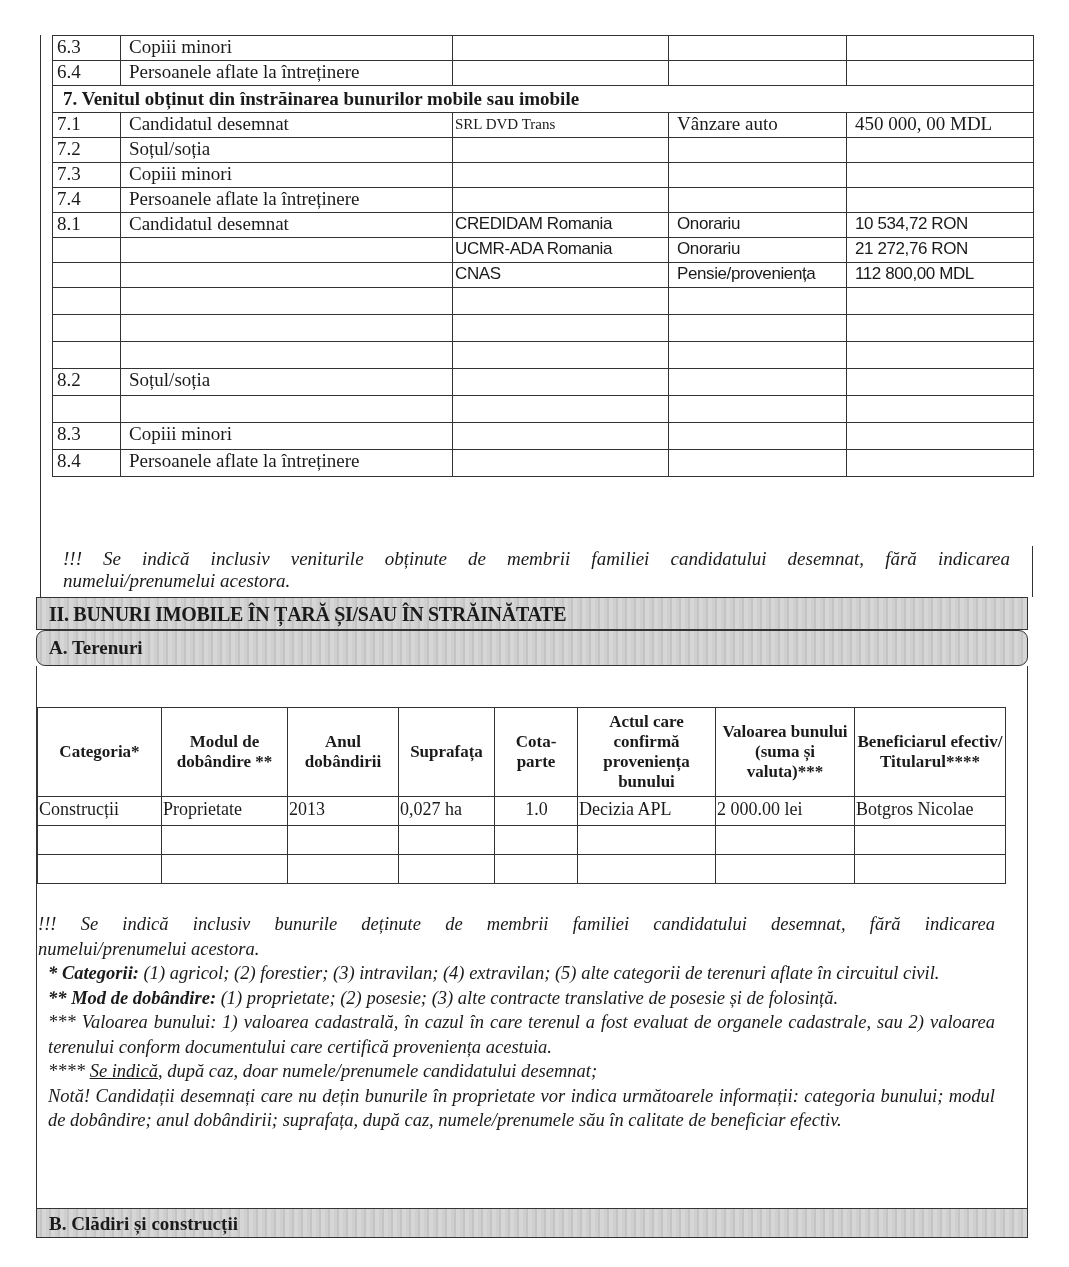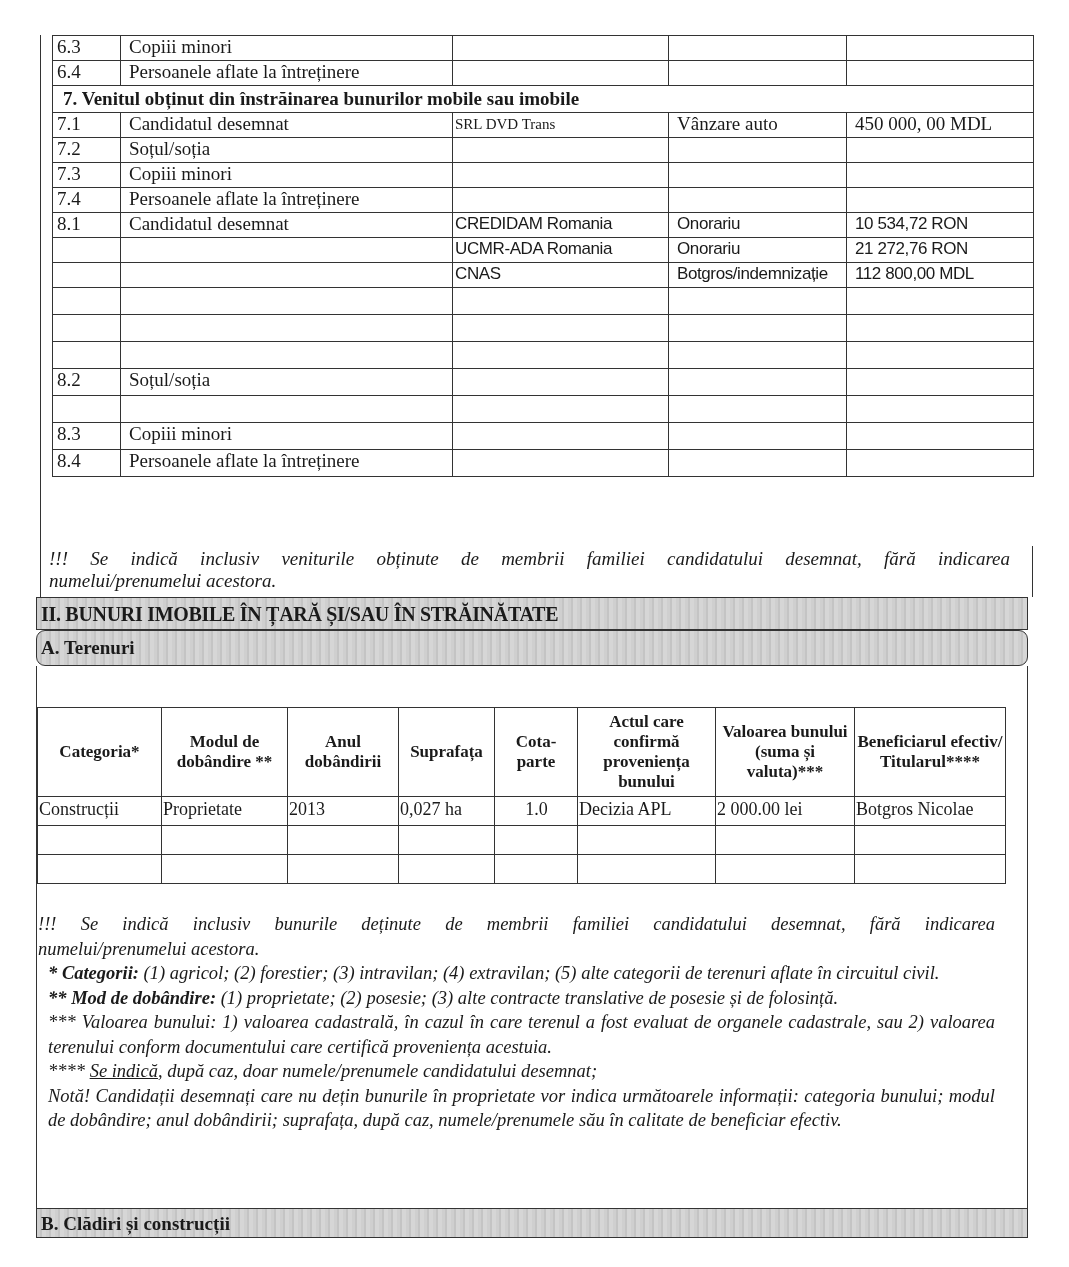--- a/index.html
+++ b/index.html
@@ -8,24 +8,24 @@
   .abs { position:absolute; box-sizing:border-box; }
   .outer-left { left:40px; top:35px; width:0; height:561px; border-left:1.5px solid #333; }
   
   table.inc { position:absolute; left:52px; top:35px; width:981px; border-collapse:collapse; table-layout:fixed; }
   table.inc td { border:1.3px solid #333; padding:0 0 0 8px; font-size:19px; height:24px; line-height:22px; white-space:nowrap; overflow:hidden; vertical-align:top; }
   table.inc td.num { padding-left:4px; }
   table.inc td.sm { font-size:15px; padding-left:2px; }
   table.inc td.cell { padding-left:2px; }
   table.inc td.sect { font-weight:bold; font-size:19px; white-space:normal; text-align:justify; text-align-last:left; padding:2px 10px 0 10px; line-height:21px; }
   table.inc td.cond { font-family:"Liberation Sans", sans-serif; font-stretch:condensed; font-size:17px; letter-spacing:-0.4px; }
-  .note1 { left:40px; top:546px; width:993px; border-left:1.5px solid #333; border-right:1.5px solid #333; padding:2px 22px 0 8px; font-style:italic; font-size:19px; line-height:22px; text-align:justify; height:51px; }
+  .note1 { left:40px; top:546px; width:993px; border-left:1.5px solid #333; border-right:1.5px solid #333; padding:2px 22px 0 22px; font-style:italic; font-size:19px; line-height:22px; text-align:justify; height:51px; }
   .note1 .l1 { text-align-last:justify; display:block; }
   
-  .band { left:36px; width:992px; background:repeating-linear-gradient(90deg,#cfcfcf 0 3px,#c4c4c4 3px 5px,#d6d6d6 5px 9px); border:1.5px solid #333; font-weight:bold; font-size:20px; padding-left:4px; }
+  .band { left:36px; width:992px; background:repeating-linear-gradient(90deg,#cfcfcf 0 3px,#c4c4c4 3px 5px,#d6d6d6 5px 9px); border:1.5px solid #333; font-weight:bold; font-size:20px; padding-left:12px; }
   .band-ii { top:597px; height:33px; line-height:32px; font-size:20px; letter-spacing:-0.3px; }
   .band-a { top:630px; height:36px; line-height:34px; font-size:19px;border-radius:9px; }
   .band-b { top:1208px; height:30px; line-height:30px; font-size:19px; }
   .sec-box { left:36px; top:666px; width:992px; height:542px; border-left:1.5px solid #333; border-right:1.5px solid #333; }
   
   table.land { position:absolute; left:37px; top:707px; width:968px; border-collapse:collapse; table-layout:fixed; }
   table.land th { border:1.3px solid #333; font-weight:bold; font-size:17px; line-height:20px; text-align:center; height:88px; padding:0 2px; }
   table.land td { border:1.3px solid #333; font-size:18px; height:28px; line-height:24px; padding:0 0 0 1px; white-space:nowrap; overflow:hidden; vertical-align:top; }
   table.land td.c { text-align:center; }
   .legend { left:36px; top:912px; width:992px; padding:0 33px 0 2px; font-style:italic; font-size:18.5px; line-height:24.5px; text-align:justify; }
@@ -105,21 +105,21 @@
         <td class="num"></td>
         <td></td>
         <td class="cell cond">UCMR-ADA Romania</td>
         <td class="cond">Onorariu</td>
         <td class="cond">21 272,76 RON</td>
       </tr>
       <tr>
         <td class="num"></td>
         <td></td>
         <td class="cell cond">CNAS</td>
-        <td class="cond">Botgros/indemnizație</td>
+        <td class="cond">Pensie/proveniența</td>
         <td class="cond">112 800,00 MDL</td>
       </tr>
       <tr>
         <td class="num" style="height: 26px;"></td>
         <td></td>
         <td class="cell"></td>
         <td></td>
         <td></td>
       </tr>
       <tr>

